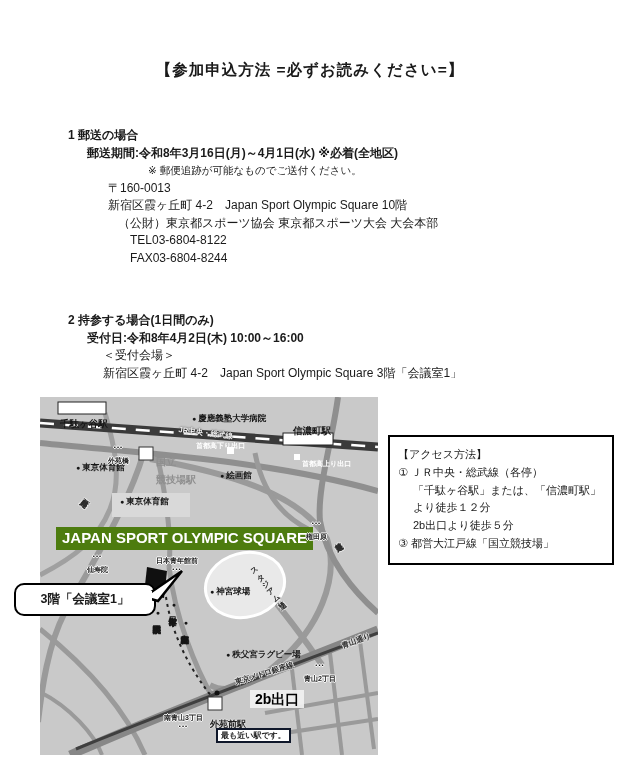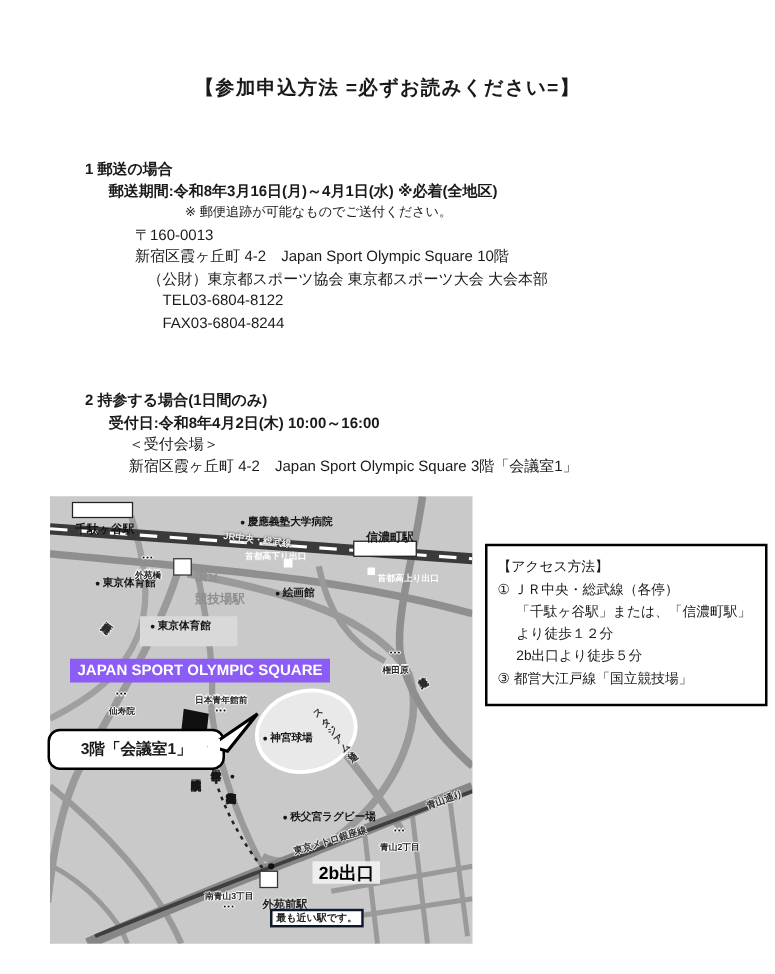--- a/index.html
+++ b/index.html
@@ -41,36 +41,36 @@
   .vert .txt{writing-mode:vertical-rl;}
   .bus .txt{font-size:7px;font-weight:bold;color:#222;
     text-shadow:-1px 0 #fff,1px 0 #fff,0 -1px #fff,0 1px #fff;}
   .road .txt{font-size:7.5px;font-weight:bold;color:#2d2d2d;
     text-shadow:-1px 0 #e8e8e8,1px 0 #e8e8e8,0 -1px #e8e8e8,0 1px #e8e8e8;}
   .rail-lb .txt{font-size:7.5px;font-weight:bold;color:#f2f2f2;text-shadow:0 0 2px #222;}
   .white-lb .txt{font-size:7px;font-weight:bold;color:#ffffff;}
   .gray-lb .txt{font-size:10px;font-weight:bold;color:#8f8f8f;}
   .dark-lb .txt{font-size:9px;font-weight:bold;color:#222;
     text-shadow:-1px 0 #ddd,1px 0 #ddd,0 -1px #ddd,0 1px #ddd;}
-  .jsos .txt{display:inline-block;background:#8b5cf6;color:#fff;font-size:12px;font-weight:bold;
+  .jsos .txt{display:inline-block;background:#4d7c0f;color:#fff;font-size:15px;font-weight:bold;
     padding:3px 6px;letter-spacing:0px;}
   .exit-big .txt{font-size:14px;font-weight:bold;color:#000;background:rgba(242,242,242,.9);padding:1px 5px;}
   .boxed-lb .txt{font-size:8px;font-weight:bold;color:#222;background:#fff;border:2px solid #0f172a;padding:1px 3px;}
   
   #access{
     position:absolute;left:388px;top:435px;width:206px;
     border:2.5px solid #000;background:#fff;padding:9px 8px 10px 8px;
     font-size:11px;line-height:1.62;
   }
   .acc-line.ind1{margin-left:15px;}
   
   #callout{
     position:absolute;left:14px;top:583px;width:134px;z-index:6;
     background:#fff;border:2px solid #000;border-radius:10px;
-    font-size:12.5px;font-weight:bold;text-align:center;padding:6px 2px;margin-left:24px;
+    font-size:12.5px;font-weight:bold;text-align:center;padding:6px 2px;
   }
   #callout svg{position:absolute;right:-30px;top:-16px;}
 </style>
 </head>
 <body>
 
 <div class="title">【参加申込方法 =必ずお読みください=】</div>
 
 <div id="sec1" class="sec">
   <div class="b">1 郵送の場合</div>

